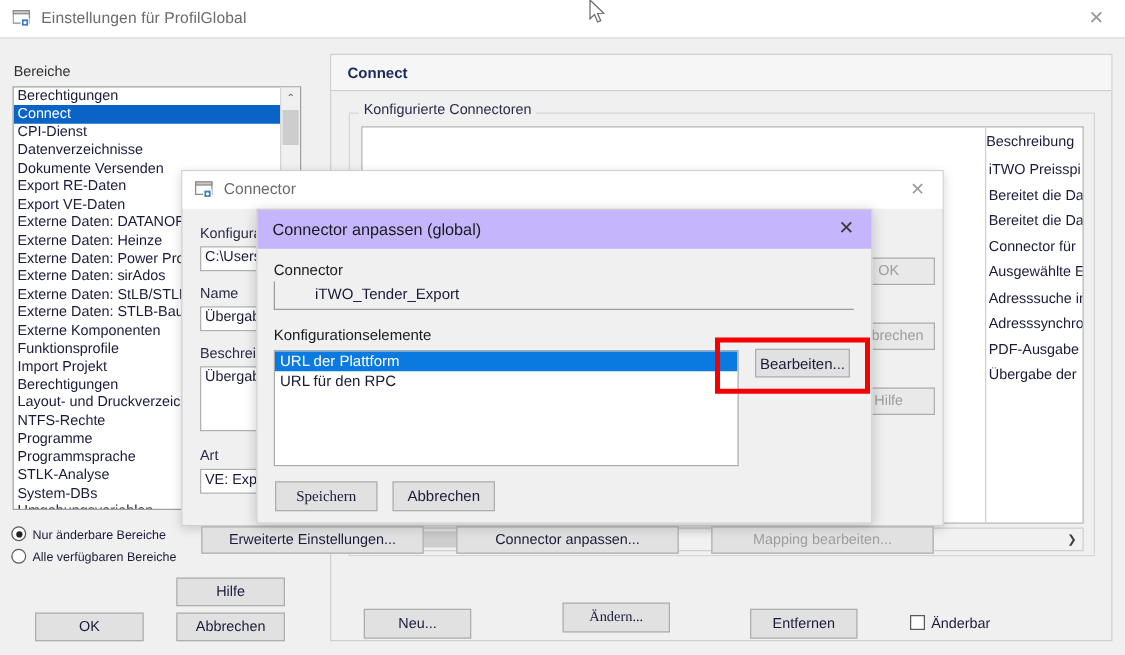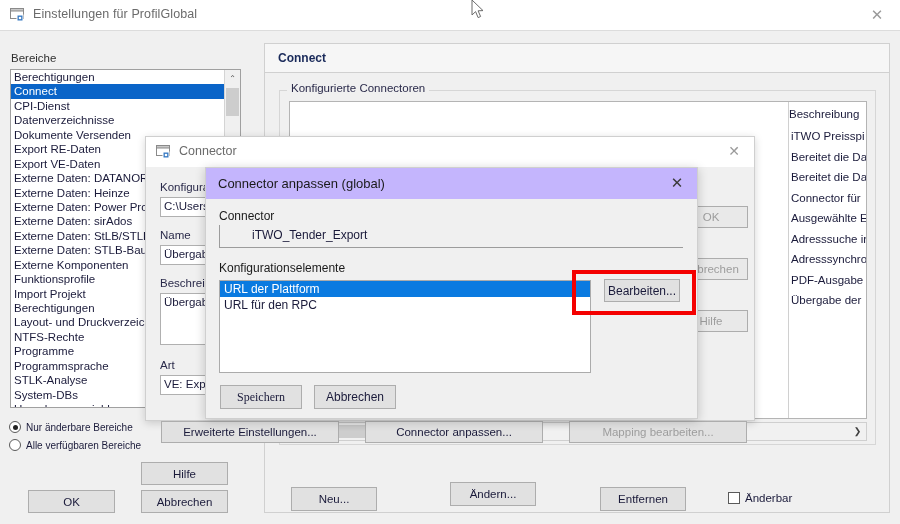--- a/index.html
+++ b/index.html
@@ -429,21 +429,21 @@
           </div>
       </div>
 
       <div class="hscroll">
         <div class="hscroll-left">❮</div>
         <div class="hscroll-thumb"></div>
         <div class="hscroll-right">❯</div>
       </div>
 
       <button class="btn" style="left:26px; top:443px; width:86px; height:24px;">Neu...</button>
-      <button class="btn" style="left:185px; top:438px; width:86px; height:24px;">Ändern...</button>
+      <button class="btn" style="left:185px; top:438px; width:86px; height:24px;font-family:Liberation Serif, serif;">Ändern...</button>
       <button class="btn" style="left:335px; top:443px; width:86px; height:24px;">Entfernen</button>
       <div class="chk" style="left:463px; top:448px;">
         <span class="box"></span><span>Änderbar</span>
       </div>
     </div>
 
     <div class="dlg-connector">
       <div class="dlg-title">
         <span class="ico">
           <svg width="16" height="14" viewBox="0 0 16 14">

